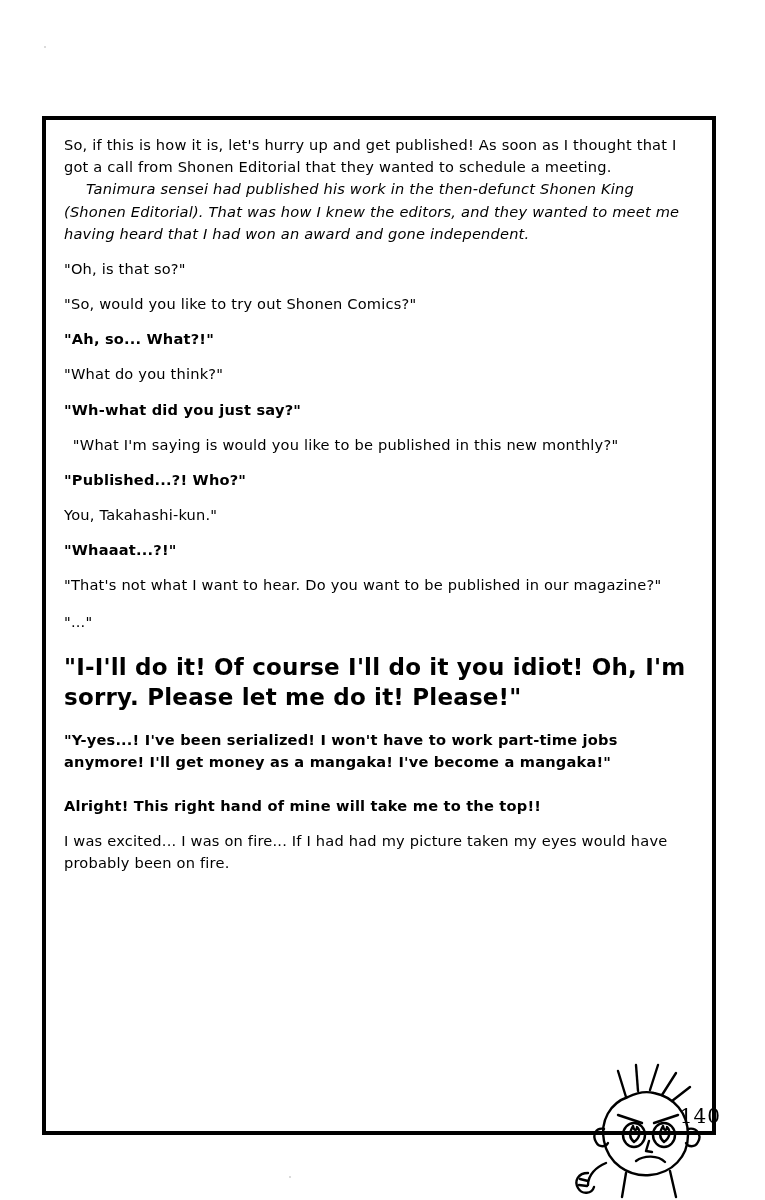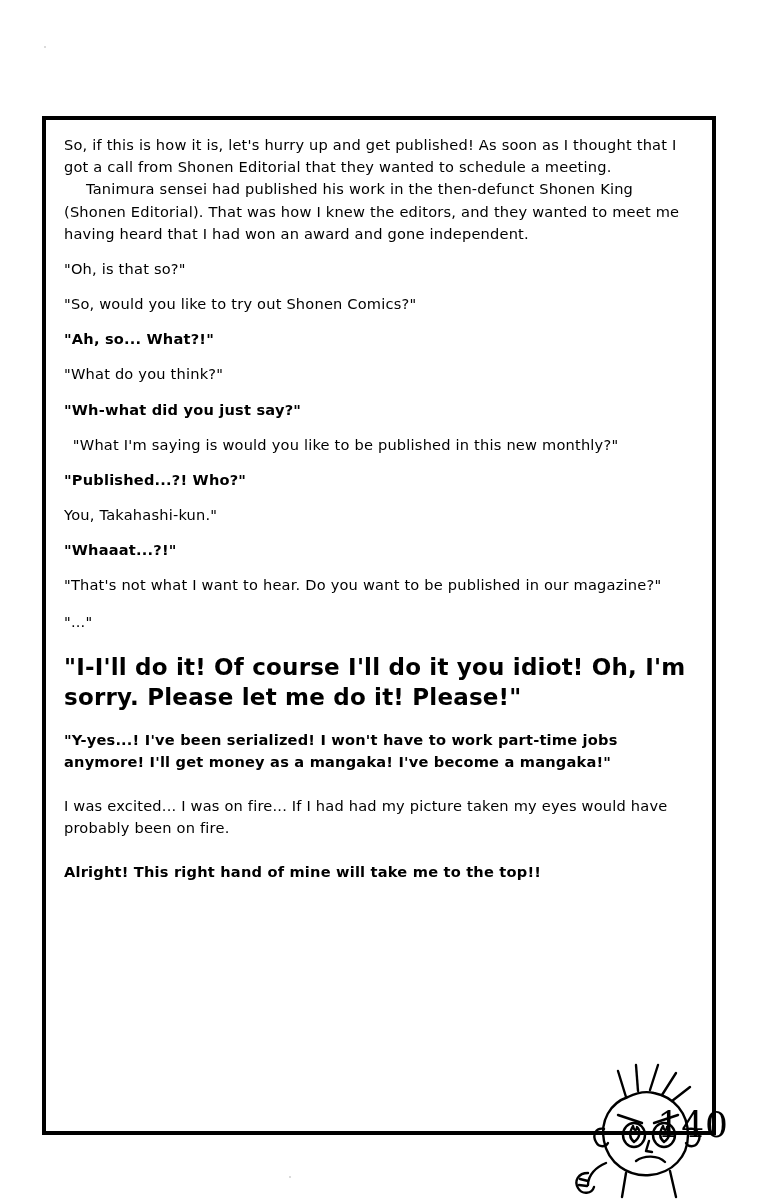--- a/index.html
+++ b/index.html
@@ -48,20 +48,21 @@
     letter-spacing: 0.2px;
   }
 
   .para {
     margin: 0 0 13px 0;
     white-space: pre-wrap;
   }
   .para.indent {
     text-indent: 22px;
     margin-bottom: 0;
+    font-style: italic;
   }
   .para.tight {
     margin-bottom: 0;
   }
   .para.gap-before {
     margin-top: 13px;
   }
   .para.bold {
     font-weight: bold;
   }
@@ -77,24 +78,24 @@
   .para.spaced {
     margin-bottom: 22px;
   }
   .para.lead {
     margin-left: 4px;
   }
 
   
   #page-number {
     position: absolute;
-    right: 36px;
+    right: 44px;
     top: 1104px;
     font-family: "DejaVu Serif", serif;
-    font-size: 36px;
+    font-size: 20px;
     letter-spacing: 1px;
   }
 
   
   #doodle {
     position: absolute;
     left: 520px;
     top: 925px;
     width: 160px;
     height: 160px;
@@ -129,22 +130,22 @@
       <p class="para">"What do you think?"</p>
       <p class="para bold">"Wh-what did you just say?"</p>
       <p class="para lead"> "What I'm saying is would you like to be published in this new monthly?"</p>
       <p class="para bold">"Published...?! Who?"</p>
       <p class="para">You, Takahashi-kun."</p>
       <p class="para bold">"Whaaat...?!"</p>
       <p class="para">"That's not what I want to hear. Do you want to be published in our magazine?"</p>
       <p class="para quiet">"..."</p>
       <p class="para shout">"I-I'll do it! Of course I'll do it you idiot! Oh, I'm sorry. Please let me do it! Please!"</p>
       <p class="para bold spaced">"Y-yes...! I've been serialized! I won't have to work part-time jobs anymore! I'll get money as a mangaka! I've become a mangaka!"</p>
+      <p class="para bold">Alright! This right hand of mine will take me to the top!!</p>
       <p class="para spaced">I was excited... I was on fire... If I had had my picture taken my eyes would have probably been on fire.</p>
-      <p class="para bold">Alright! This right hand of mine will take me to the top!!</p>
 
     </div>
 
     <svg id="doodle" viewBox="0 0 160 160">
       <g fill="none" stroke="#000000" stroke-width="2.4" stroke-linecap="round" stroke-linejoin="round">
 
         <path d="M62 52 C44 58, 34 76, 38 96 C42 118, 62 132, 84 130 C106 128, 122 112, 122 90 C122 68, 108 52, 88 48 C80 46, 70 48, 62 52 Z"></path>
 
         <path d="M38 84 C30 82, 26 90, 30 97 C33 103, 40 102, 42 98"></path>
         <path d="M122 84 C131 82, 136 90, 132 97 C129 103, 122 102, 120 98"></path>

